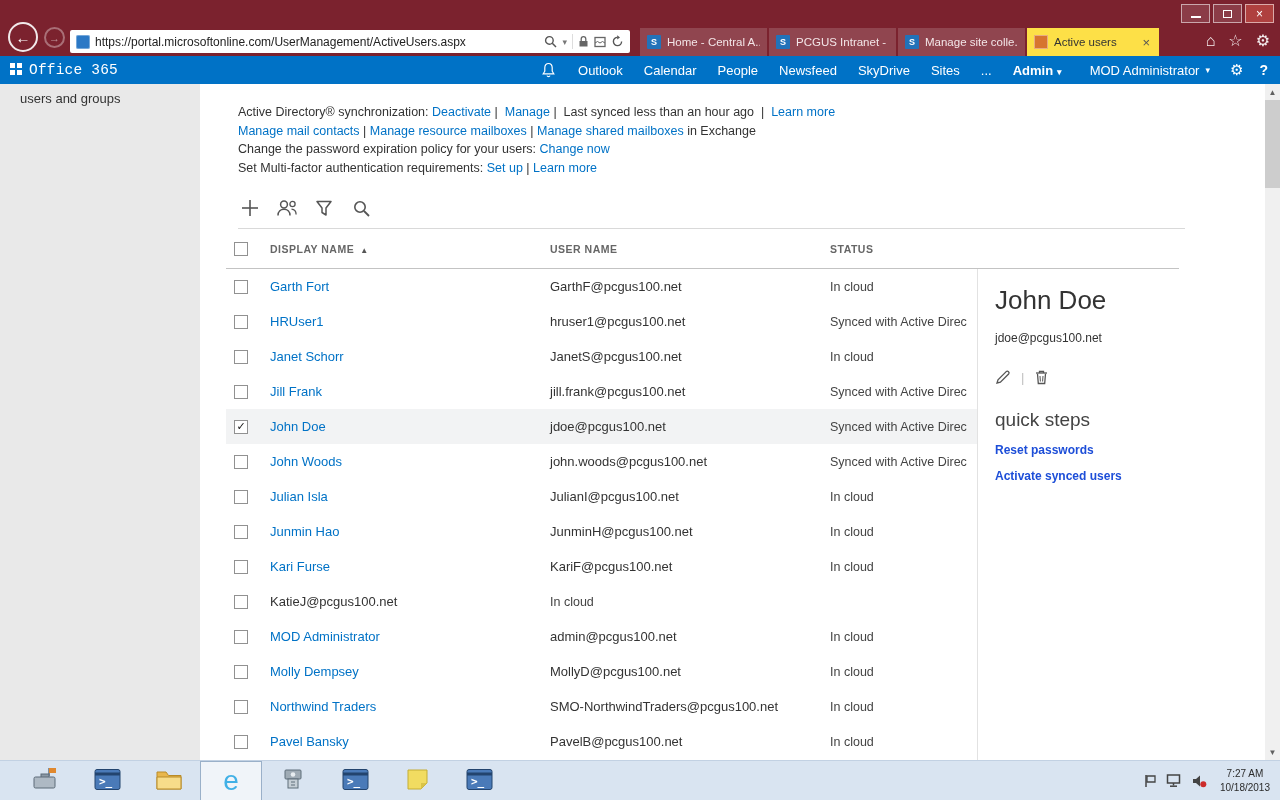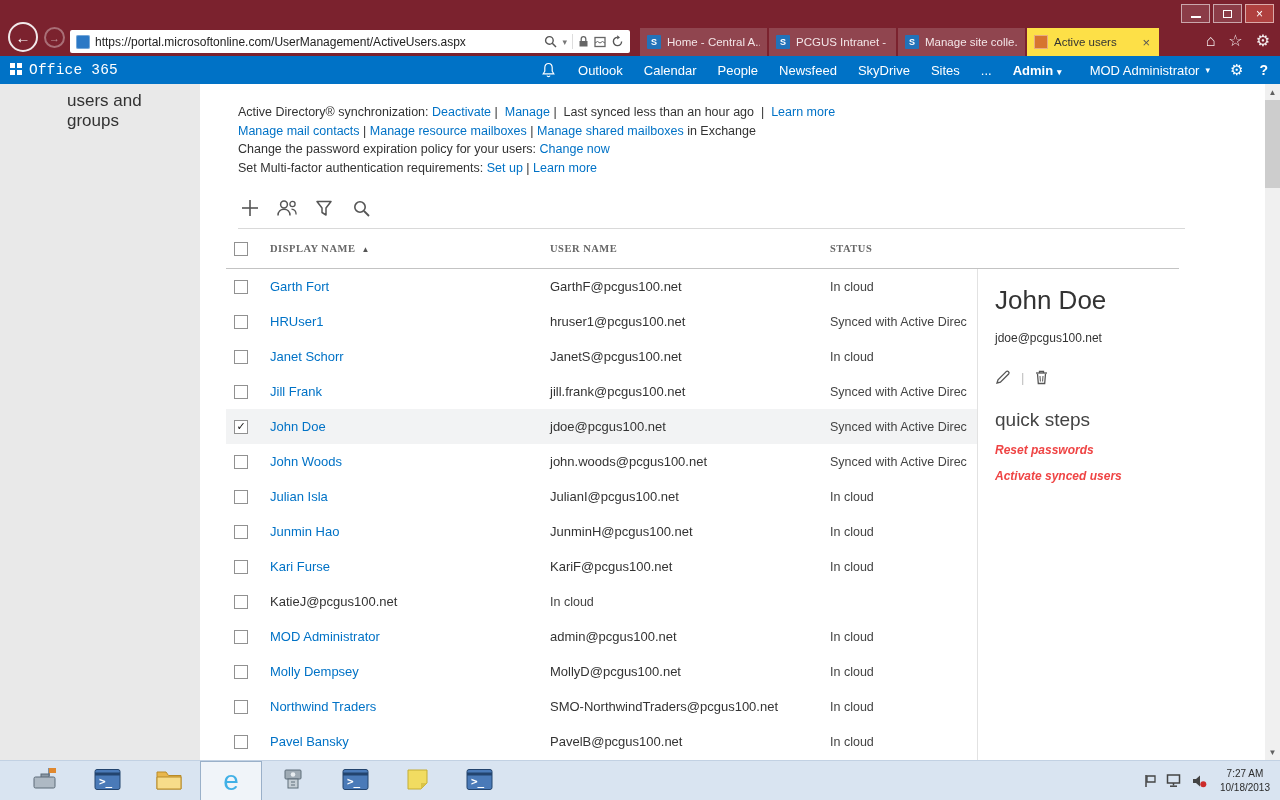--- a/index.html
+++ b/index.html
@@ -53,34 +53,34 @@
   .o365nav .navitem.bold { font-weight:bold; }
   .o365nav .navitem .caret { font-size:9px; margin-left:4px; }
   .account { display:flex; align-items:center; gap:6px; margin-left:28px; font-size:13px; cursor:pointer; white-space:nowrap; }
   .account .caret { font-size:9px; }
   .o365gear { margin-left:20px; font-size:15px; cursor:pointer; }
   .o365help { margin-left:16px; font-size:14px; font-weight:bold; cursor:pointer; }
 
   
   .workarea { display:flex; height:676px; overflow:hidden; background:#fff; }
   .sidebar { width:200px; background:#e9e9e9; flex:0 0 auto; }
-  .side-sel { font-size:17px; color:#333; padding:7px 10px 9px 20px; cursor:pointer;margin-left:47px; }
+  .side-sel { font-size:13px; color:#333; padding:7px 10px 9px 20px; cursor:pointer; }
   .side-items { margin-top:6px; }
   .side-item { font-size:13.5px; color:#444; padding:10px 10px 10px 20px; cursor:pointer; }
 
   .content { flex:1; padding-left:32px; position:relative; overflow:hidden; }
   .syncinfo { padding-top:19px; margin-left:6px; font-size:12.5px; line-height:18.5px; color:#333; }
   .info-line { white-space:pre-wrap; }
   .ilink { color:#0072c6; text-decoration:none; cursor:pointer; }
   .toolbar { margin:20px 0 0 6px; width:947px; display:flex; gap:13px; padding-bottom:9px; border-bottom:1px solid #d9d9d9; }
   .tbtn { width:24px; height:22px; display:flex; align-items:center; justify-content:center; cursor:pointer; }
 
   .thead { margin-left:-6px; width:953px; height:40px; display:flex; align-items:center; padding-left:8px;
            border-bottom:1px solid #c3c3c3; }
-  .th { font-size:10.5px; font-weight:bold; letter-spacing:0.5px; color:#666; cursor:pointer;font-family:Liberation Serif, serif; }
+  .th { font-size:10.5px; font-weight:bold; letter-spacing:0.5px; color:#666; cursor:pointer; }
   .sort { font-size:8px; color:#555; margin-left:6px; }
   .cb { width:14px; height:14px; border:1px solid #919191; background:#fff; display:inline-flex; align-items:center;
         justify-content:center; font-size:11px; color:#111; margin-right:22px; flex:0 0 auto; cursor:pointer; }
   .c-name { width:280px; flex:0 0 auto; }
   .c-user { width:280px; flex:0 0 auto; }
   .c-status { flex:1; }
 
   .gridrow { display:flex; margin-left:-6px; }
   .rows { width:751px; flex:0 0 auto; }
   .trow { height:35px; display:flex; align-items:center; padding-left:8px; cursor:pointer; }
@@ -90,21 +90,21 @@
   .trow .c-status { color:#444; font-size:12.5px; white-space:nowrap; overflow:hidden; }
 
   .detail { width:202px; flex:0 0 auto; border-left:1px solid #e2e2e2; padding:16px 0 0 17px; min-height:502px; }
   .d-name { font-size:26px; font-weight:normal; color:#333; }
   .d-email { margin-top:15px; font-size:12px; color:#333; }
   .d-actions { margin-top:24px; display:flex; align-items:center; gap:10px; }
   .dbtn { cursor:pointer; display:flex; align-items:center; }
   .dsep { color:#c0c0c0; font-size:13px; }
   .d-qs { margin-top:24px; font-size:19px; color:#444; }
   .d-links { margin-top:6px; }
-  .d-link { margin-top:12px; font-size:12px; font-weight:bold; color:#ef4444; cursor:pointer;font-style:italic; }
+  .d-link { margin-top:12px; font-size:12px; font-weight:bold; color:#1d4ed8; cursor:pointer; }
 
   .vscroll { width:15px; flex:0 0 auto; background:#f0f0f0; position:relative; display:flex; flex-direction:column;
              justify-content:space-between; }
   .scr-arrow { height:16px; display:flex; align-items:center; justify-content:center; font-size:8px; color:#606060; cursor:pointer; }
   .scr-thumb { position:absolute; left:0; top:16px; width:15px; height:88px; background:#cdcdcd; cursor:pointer; }
 
   
   .taskbar { height:40px; background:#d9e4f1; border-top:1px solid #c2d1e3; display:flex; align-items:center; }
   .task-apps { display:flex; margin-left:14px; height:40px; }
   .task-app { width:62px; height:40px; display:flex; align-items:center; justify-content:center; cursor:pointer; }

